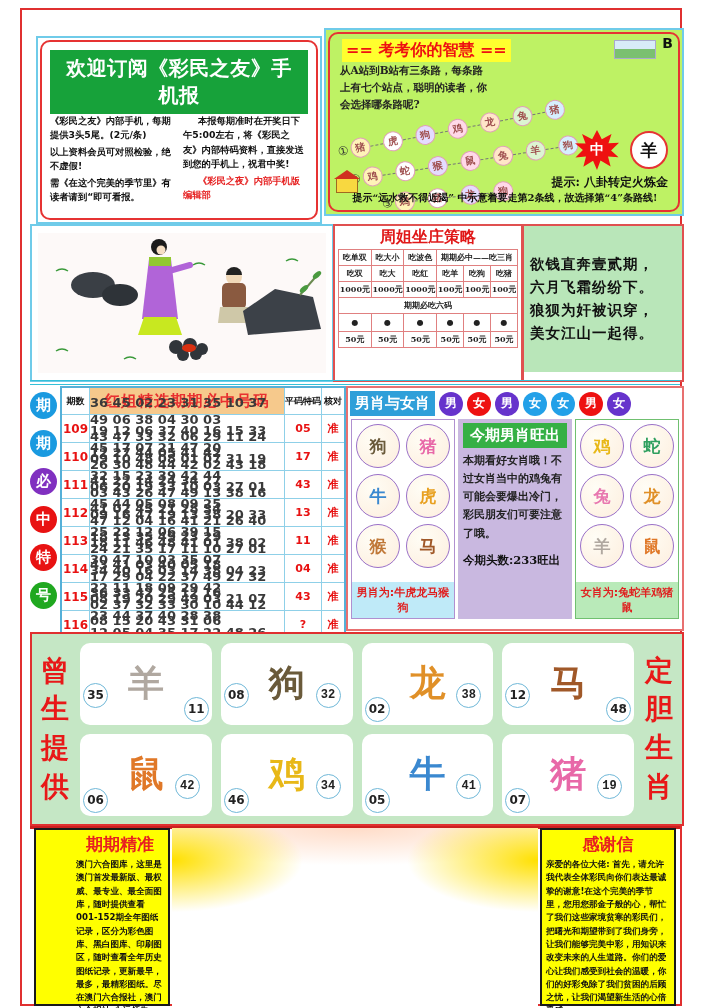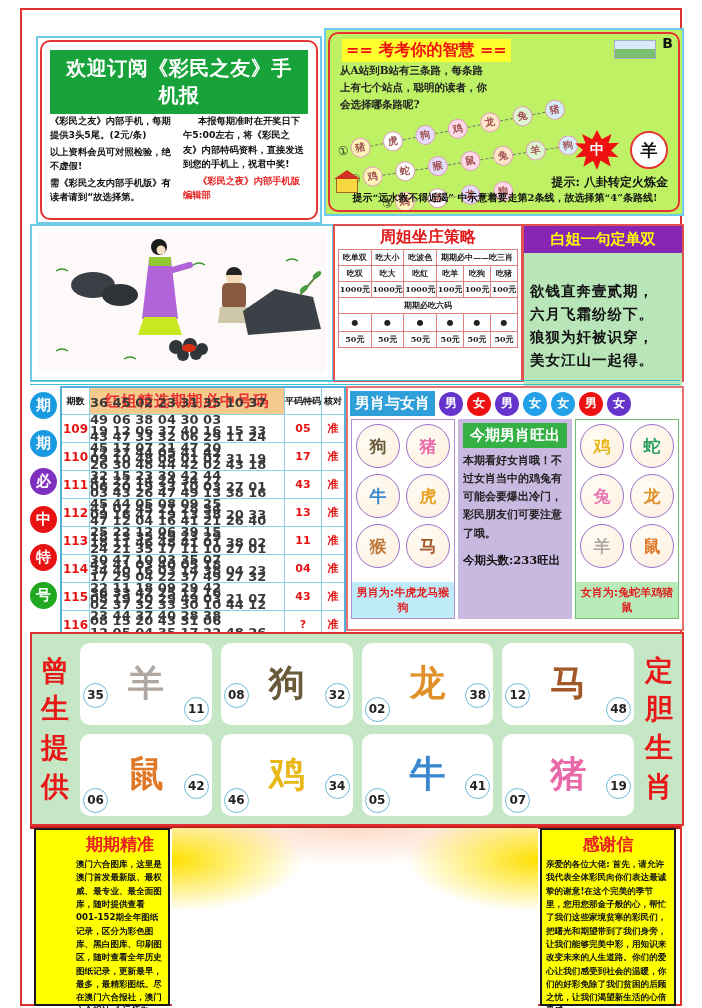--- a/index.html
+++ b/index.html
@@ -134,21 +134,21 @@
   .zeng-panel{left:30px;top:632px;width:650px;height:190px;background:#c5e7c5;border:2px solid #e03030;
               display:flex;align-items:center;}
   .v-label{width:46px;text-align:center;color:#e81818;font-size:28px;font-weight:bold;line-height:1.38;
            word-break:break-all;flex:0 0 auto;}
   .cards{flex:1;display:grid;grid-template-columns:repeat(4,1fr);gap:9px 9px;padding:4px 2px;}
   .card{position:relative;background:#fff;border-radius:10px;height:82px;}
   .animal{position:absolute;left:0;right:0;top:0;bottom:0;display:flex;align-items:center;
           justify-content:center;font-size:36px;font-weight:bold;}
   .badge{position:absolute;width:23px;height:23px;border-radius:50%;border:1.5px solid #70b8d8;background:#fff;
          display:flex;align-items:center;justify-content:center;font-size:12px;font-weight:bold;color:#222;margin-top:37px;}
-  .b-tl{left:3px;top:3px;} .b-tr{right:3px;top:3px;} .b-bl{left:3px;bottom:3px;} .b-br{right:3px;bottom:3px;}
+  .b-tl{left:3px;top:3px;} .b-tr{right:12px;top:3px;font-family:Liberation Mono, monospace;} .b-bl{left:3px;bottom:3px;} .b-br{right:3px;bottom:3px;}
 
   
   .bottom-line{left:30px;top:826px;width:650px;height:0;border-top:3px solid #cc2020;}
   .y-box{top:828px;width:136px;height:178px;background:#ffff00;border:2px solid #1a1a1a;box-sizing:border-box;
          padding:2px 4px;}
   .y-left{left:34px;padding-left:40px;}
   .y-right{left:540px;}
   .y-title{text-align:center;color:#e82020;font-size:17px;font-weight:bold;padding:1px 0 2px;}
   .y-text{font-size:8.6px;font-weight:bold;color:#111;line-height:1.55;text-align:left;}
   .fade-img{left:172px;top:828px;width:366px;height:178px;
@@ -164,21 +164,21 @@
 <div id="page">
   <div class="abs page-border"></div>
 
   <div class="abs sub-panel">
     <div class="sub-inner">
       <div class="sub-title">欢迎订阅《彩民之友》手机报</div>
       <div class="sub-body">
         <div class="sub-col">
           <p>《彩民之友》内部手机，每期提供3头5尾。(2元/条)</p>
           <p>以上资料会员可对照检验，绝不虚假!</p>
-          <p>需《彩民之友内部手机版》有读者请到“故选择第。</p>
+          <p>需《在这个完美的季节里》有读者请到“即可看报。</p>
         </div>
         <div class="sub-col">
           <p class="indent">本报每期准时在开奖日下午5:00左右，将《彩民之友》内部特码资料，直接发送到您的手机上，祝君中奖!</p>
           <p class="red-txt indent">《彩民之夜》内部手机版编辑部</p>
         </div>
       </div>
     </div>
   </div>
 
   <div class="abs quiz-panel">
@@ -317,21 +317,20 @@
         <td>50元</td>
         <td>50元</td>
         <td>50元</td>
         <td>50元</td>
       </tr>
     </tbody>
       </table>
   </div>
 
   <div class="abs bai-panel">
-    <div class="bai-head">白姐一句定单双</div>
     <div class="bai-body">
       <div class="bai-line">欲钱直奔壹贰期，</div>
       <div class="bai-line">六月飞霜纷纷下。</div>
       <div class="bai-line">狼狈为奸被识穿，</div>
       <div class="bai-line">美女江山一起得。</div>
     </div>
   </div>
 
   <div class="abs divider"></div>
 

